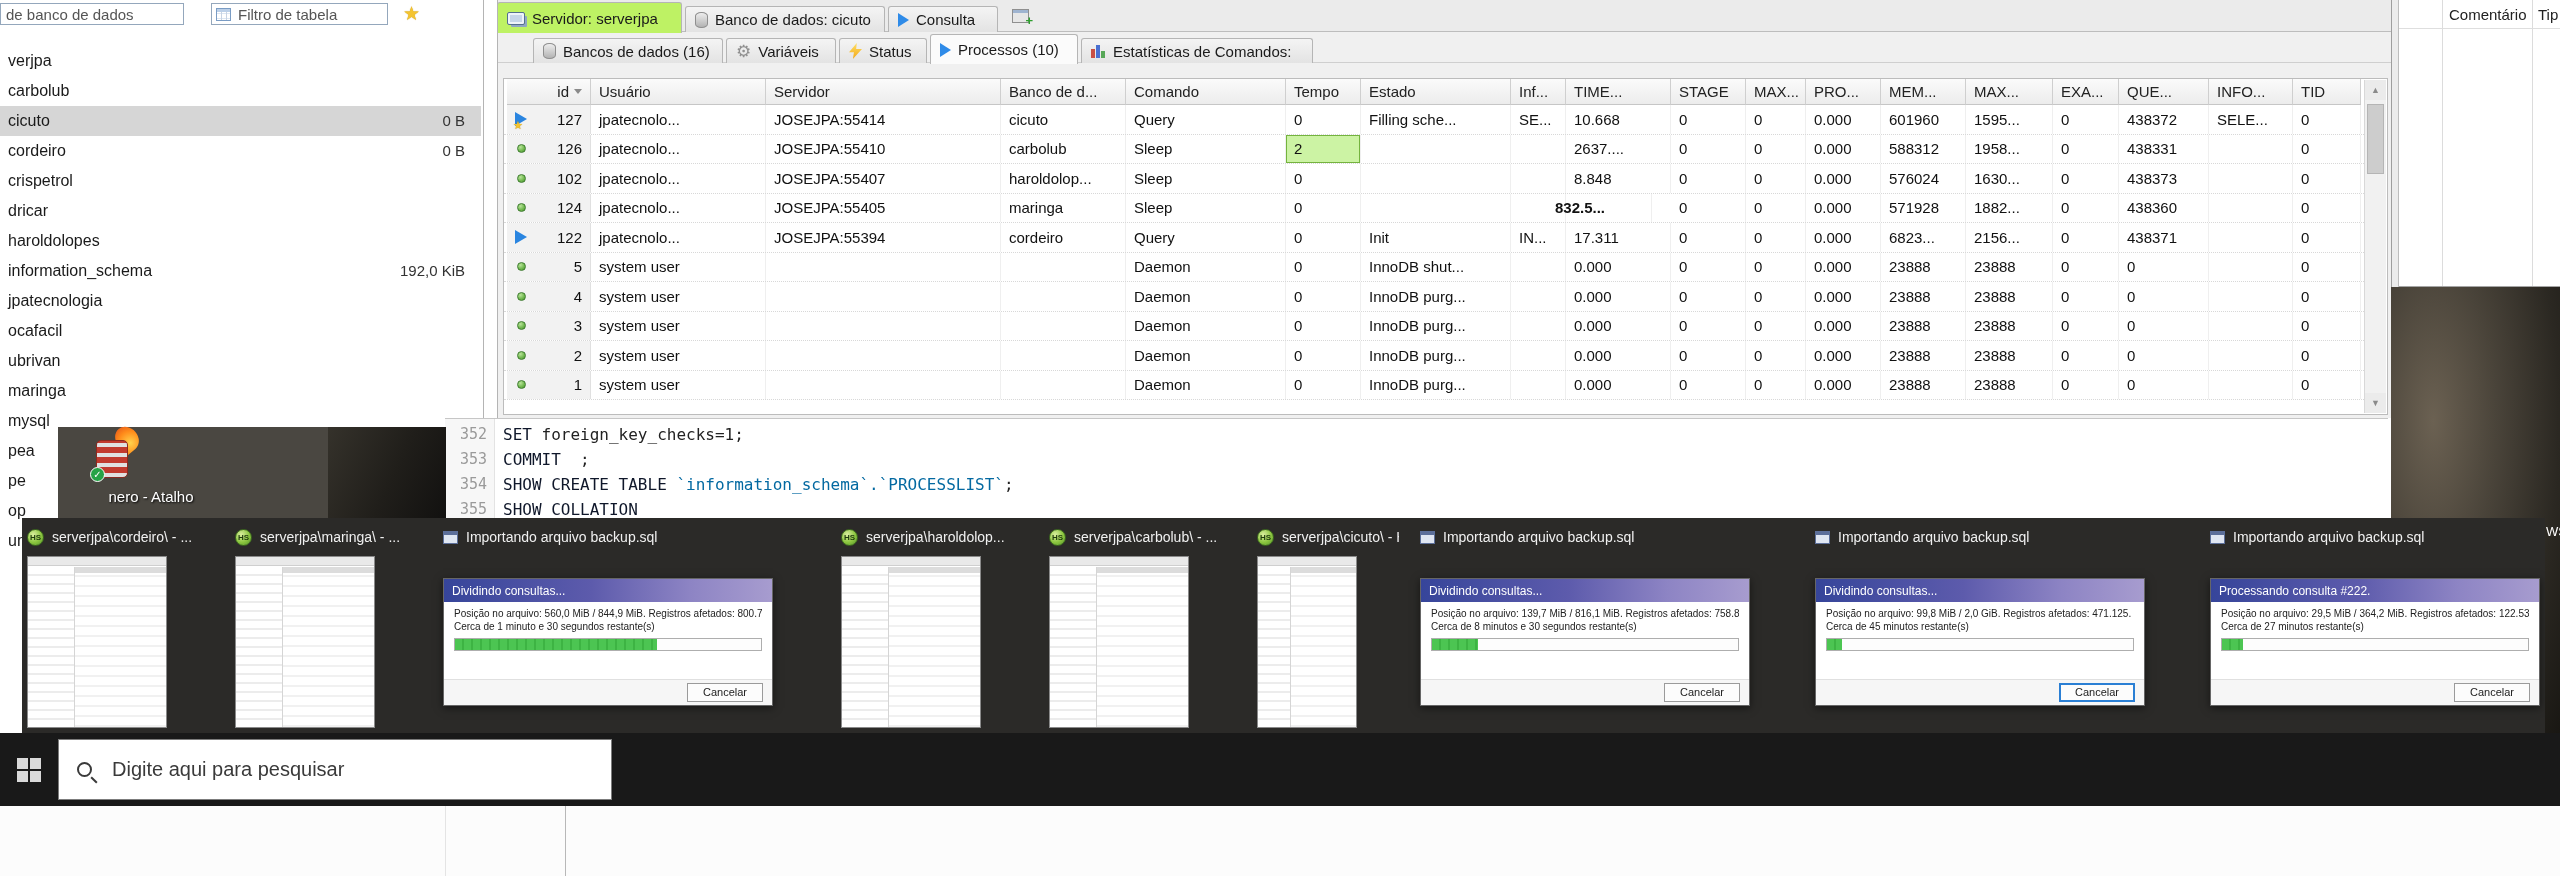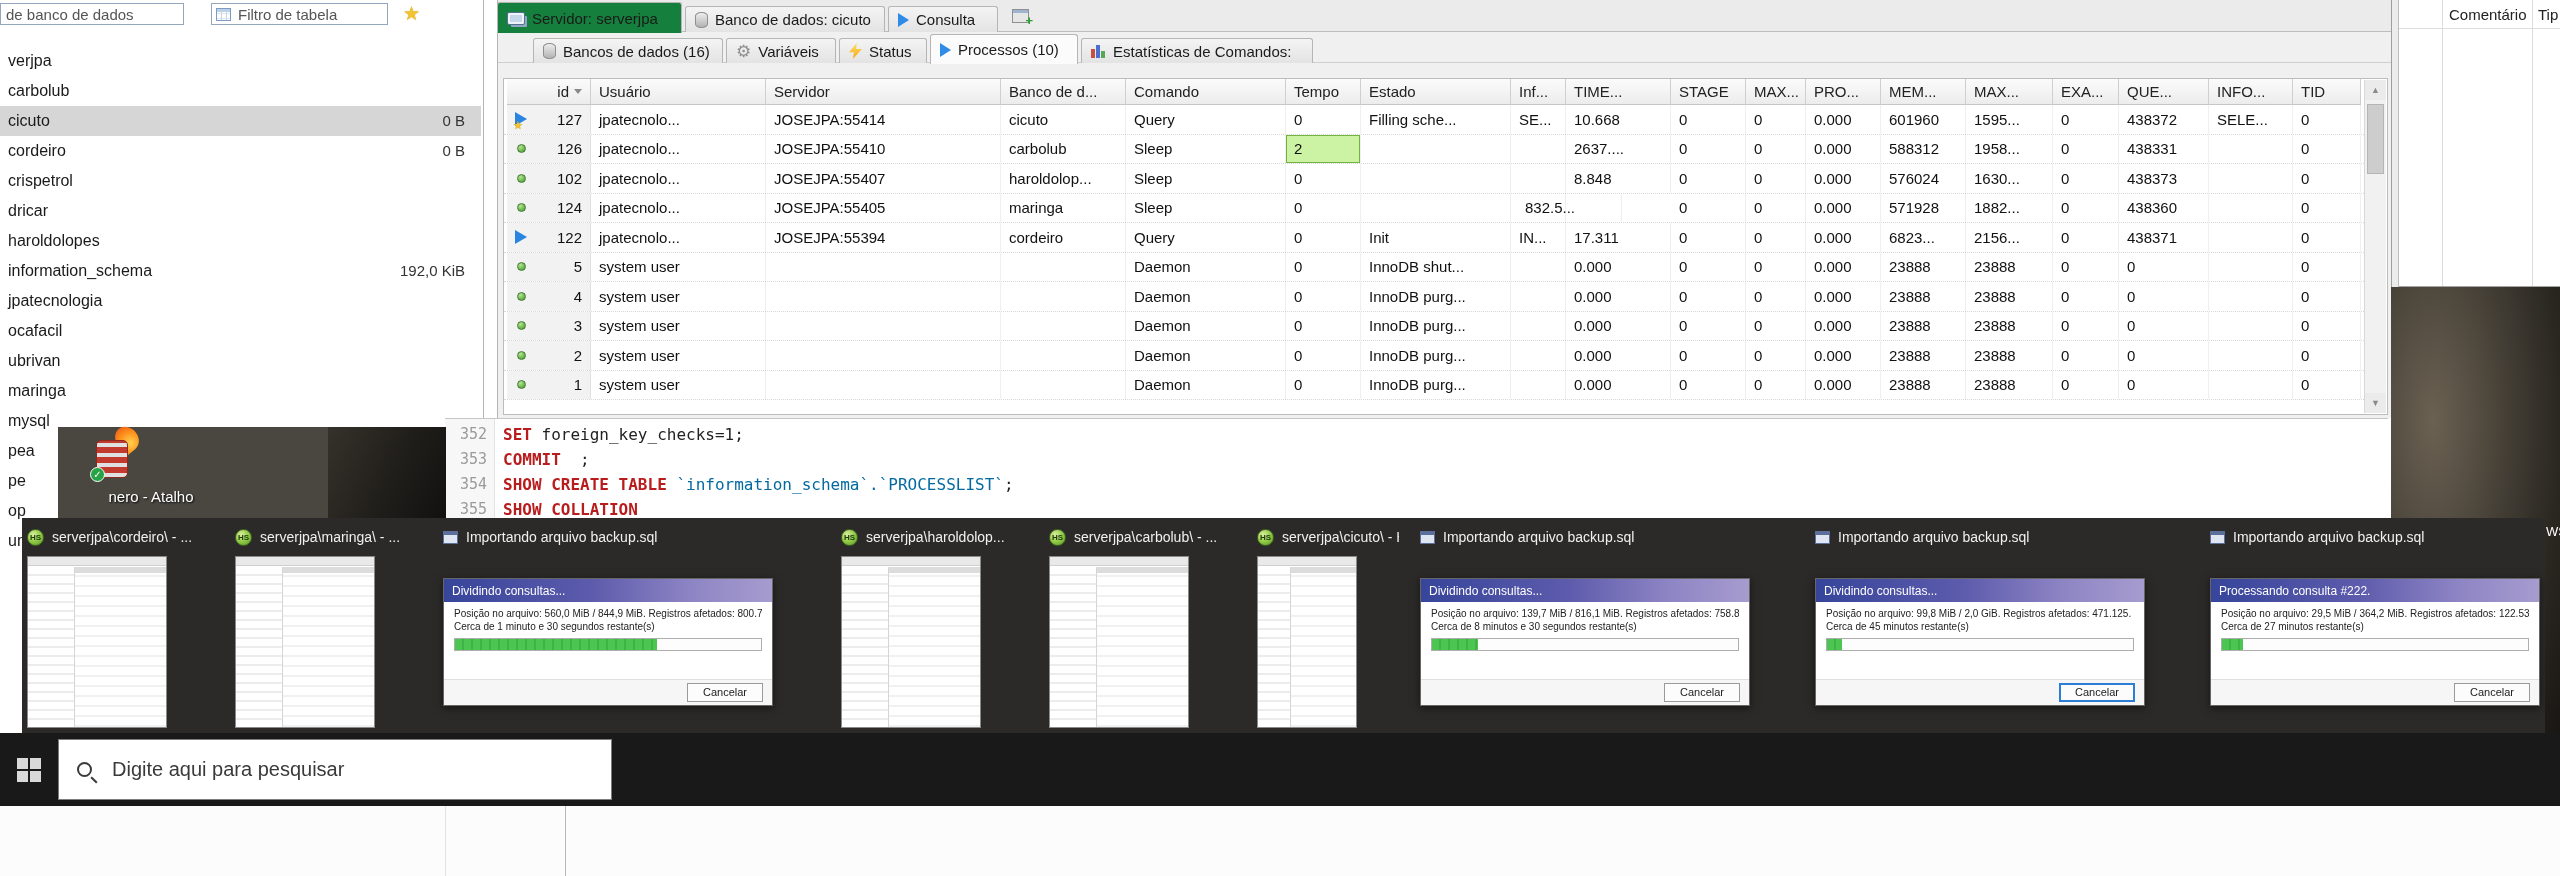--- a/index.html
+++ b/index.html
@@ -24,21 +24,21 @@
   .v-split{position:absolute;top:0;width:1px;height:518px;background:#b4b4b4;}
   .v-split.a{left:483px;} .v-split.b{left:497px;}
 
   
   .main-bg{position:absolute;left:497px;top:0;width:1894px;height:418px;background:#f0f0f0;}
   .strip1{position:absolute;left:497px;top:0;width:1894px;height:32px;background:#ebebeb;border-bottom:1px solid #bdbdbd;}
   .strip2{position:absolute;left:497px;top:33px;width:1894px;height:30px;background:#f0f0f0;border-bottom:1px solid #cfcfcf;}
   .tab{position:absolute;border:1px solid #b5b5b5;border-bottom:none;border-radius:3px 3px 0 0;
     background:linear-gradient(#f4f4f4,#e3e3e3);display:flex;align-items:center;gap:7px;padding:0 9px;
     font-size:15px;color:#1a1a1a;overflow:hidden;white-space:nowrap;z-index:2;}
-  .tab.r1.inact{top:6px;height:26px;} .tab.r1.act{top:2px;height:31px;background:#15803d;}
+  .tab.r1.inact{top:6px;height:26px;} .tab.r1.act{top:2px;height:31px;background:#bef264;}
   .tab.r2.inact{top:38px;height:25px;} .tab.r2.act{top:34px;height:30px;background:#fbfbfb;}
   .tic{flex:0 0 auto;display:inline-block;}
   .tic-server{width:18px;height:13px;background:#c7d6ea;border:1px solid #55708f;border-radius:2px;
      box-shadow:inset 0 0 0 2px #eef3fa,3px 3px 0 -1px #8fa6c4;}
   .tic-db{width:13px;height:16px;background:linear-gradient(#ededed,#b3b3b3);border:1px solid #8f8f8f;border-radius:6px/4px;}
   .tic-play{width:0;height:0;border-left:11px solid #2f8be8;border-top:7px solid transparent;border-bottom:7px solid transparent;}
   .tic-gear{font-size:17px;color:#909090;line-height:17px;}
   .tic-bolt{width:13px;height:16px;background:linear-gradient(#ffe066,#f2a818);
      clip-path:polygon(60% 0,0 58%,38% 58%,30% 100%,100% 38%,55% 38%);}
   .tic-chart{width:15px;height:14px;background:
@@ -68,21 +68,21 @@
   .gsb{position:absolute;top:1px;bottom:1px;left:1860px;width:22px;background:#f1f1f1;border-left:1px solid #d8d8d8;}
   .gsb-btn{position:absolute;left:0;width:100%;height:20px;color:#8a8a8a;font-size:9px;text-align:center;line-height:20px;background:#ebebeb;}
   .gsb-btn.up{top:0;} .gsb-btn.dn{bottom:0;}
   .gsb-thumb{position:absolute;left:2px;top:24px;width:17px;height:70px;background:#cdcdcd;border:1px solid #b5b5b5;}
 
   
   .editor{position:absolute;left:445px;top:418px;width:1943px;height:458px;background:#fff;border-top:1px solid #c6c6c6;overflow:hidden;}
   .gutter{position:absolute;left:0;top:0;width:50px;height:100%;background:#f7f7f7;border-right:1px solid #e3e3e3;}
   .ln-num{position:absolute;left:0;width:42px;text-align:right;font:15px "DejaVu Sans Mono",monospace;color:#9a9a9a;}
   .ln{position:absolute;left:58px;font:16px "DejaVu Sans Mono",monospace;white-space:pre;}
-  .tk-kw{color:#b91c1c;font-weight:bold;}
+  .tk-kw{color:#0f172a;font-weight:normal;}
   .tk-qid{color:#0369a1;text-align:center;}
   .tk-id,.tk-pl,.tk-num{color:#222;}
 
   
   .win-edge{position:absolute;left:2391px;top:0;width:8px;height:287px;background:#ececec;border-left:1px solid #9e9e9e;border-right:1px solid #bdbdbd;z-index:3;}
   .front-win{position:absolute;left:2399px;top:0;width:161px;height:287px;background:#fff;border-bottom:1px solid #a5a5a5;z-index:3;overflow:hidden;}
   .fw-div{position:absolute;top:0;width:1px;height:100%;background:#dcdcdc;}
   .fw-h{position:absolute;top:6px;font-size:15px;color:#222;white-space:nowrap;}
   .fw-underline{position:absolute;left:0;right:0;top:28px;height:1px;background:#dedede;}
 
@@ -365,21 +365,21 @@
           </div>
           <div class="c-id-num" style="display: inline;">124</div>
         </div>
         <div class="cell" style="left: 87px; width: 175px;">jpatecnolo...</div>
         <div class="cell" style="left: 262px; width: 235px;">JOSEJPA:55405</div>
         <div class="cell" style="left: 497px; width: 125px;">maringa</div>
         <div class="cell" style="left: 622px; width: 160px;">Sleep</div>
         <div class="cell" style="left: 782px; width: 75px;">0</div>
         <div class="cell" style="left: 857px; width: 150px;"></div>
         <div class="cell" style="left: 1007px; width: 55px;"></div>
-        <div class="cell" style="left: 1013px; width: 105px;">832.5...</div>
+        <div class="cell" style="left: 1043px; width: 105px; font-weight: bold;">832.5...</div>
         <div class="cell" style="left: 1167px; width: 75px;">0</div>
         <div class="cell" style="left: 1242px; width: 60px;">0</div>
         <div class="cell" style="left: 1302px; width: 75px;">0.000</div>
         <div class="cell" style="left: 1377px; width: 85px;">571928</div>
         <div class="cell" style="left: 1462px; width: 87px;">1882...</div>
         <div class="cell" style="left: 1549px; width: 66px;">0</div>
         <div class="cell" style="left: 1615px; width: 90px;">438360</div>
         <div class="cell" style="left: 1705px; width: 84px;"></div>
         <div class="cell" style="left: 1789px; width: 68px;">0</div>
       </div>

